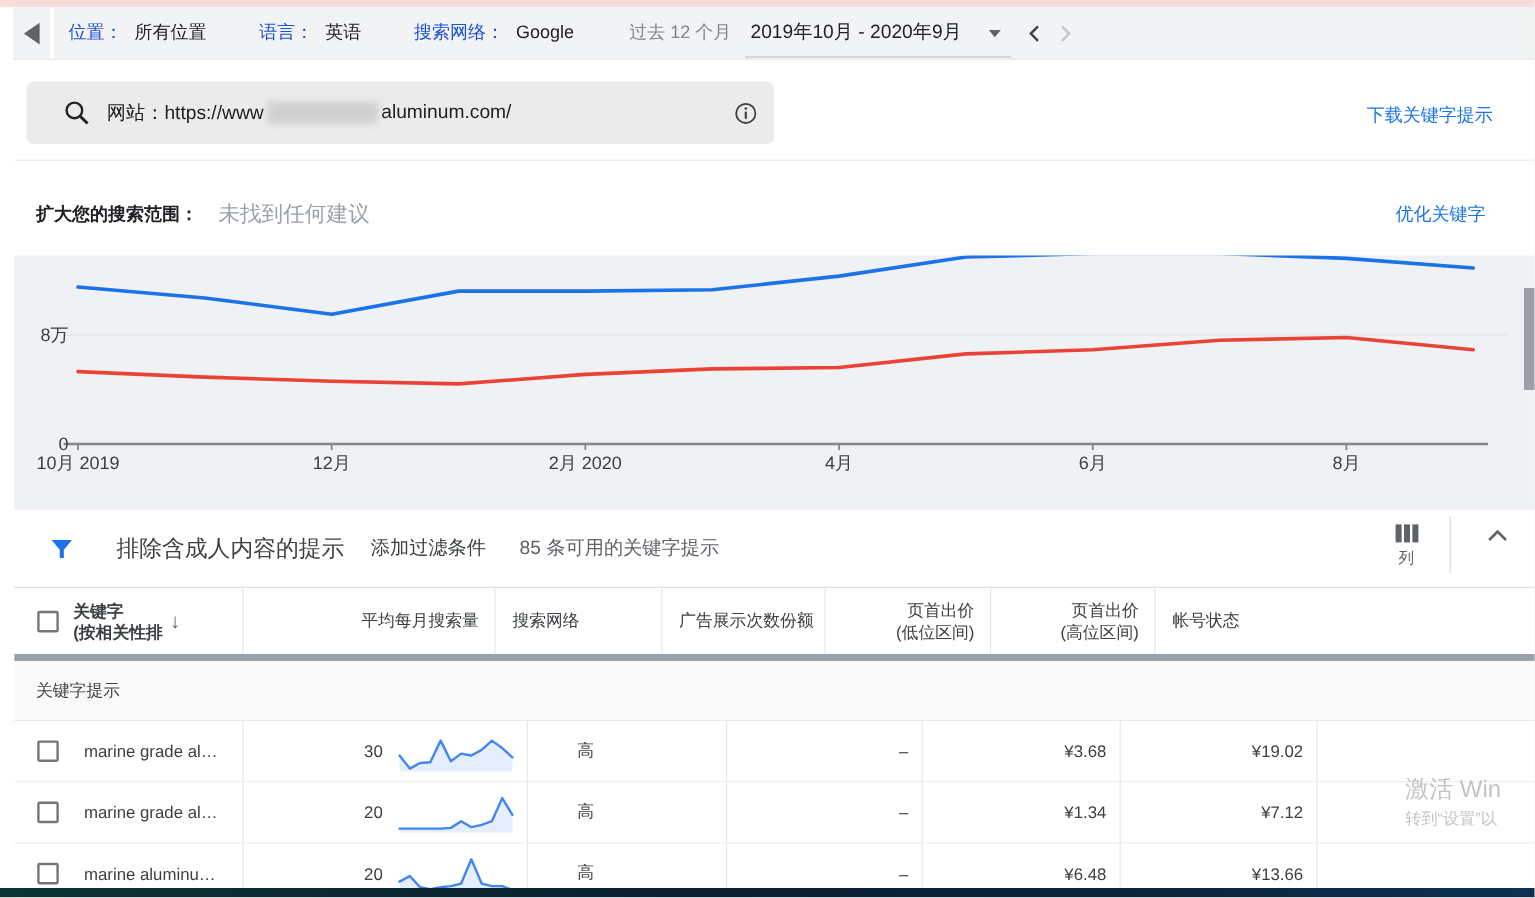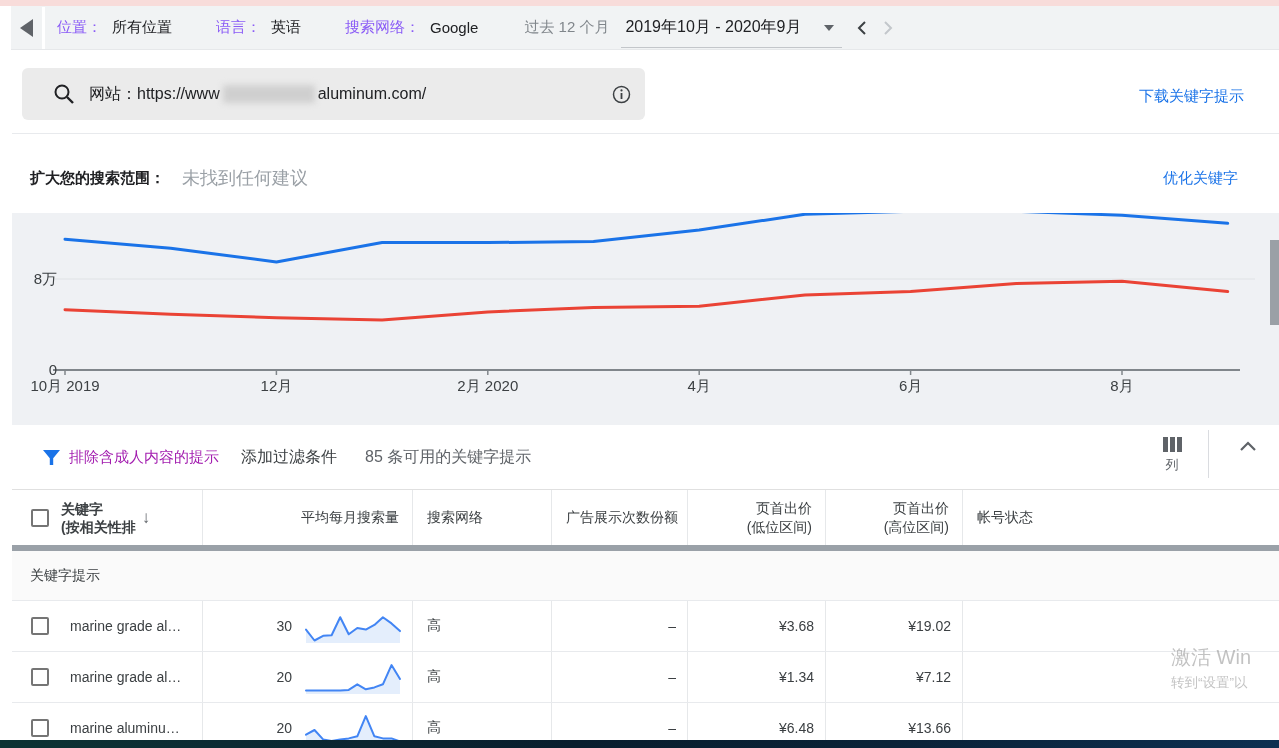--- a/index.html
+++ b/index.html
@@ -7,21 +7,21 @@
   .screen { position:relative; width:1279px; height:748px; background:#fff; overflow:hidden; margin:0 auto; }
 
   
   .pink-strip { position:absolute; top:0; left:0; width:100%; height:6px; background:#f8dcda; }
 
   
   .topbar { position:absolute; top:6px; left:11px; right:0; height:44px; background:#f1f3f4; display:flex; align-items:center; font-size:15px; border-bottom:1px solid #e6e8ea; }
   .back-btn { width:34px; height:42px; display:flex; align-items:center; justify-content:center; border-right:3px solid #fff; cursor:pointer; flex:0 0 auto; }
   .back-tri { width:0; height:0; border-top:9px solid transparent; border-bottom:9px solid transparent; border-right:13px solid #5f6368; }
   .chip { display:flex; align-items:center; white-space:nowrap; }
-  .chip .lab { color:#8b5cf6; margin-right:10px; }
+  .chip .lab { color:#1d4ed8; margin-right:10px; }
   .chip .val { color:#202124; cursor:pointer; }
   .period { color:#80868b; margin-left:46px; }
   .daterange { display:flex; align-items:baseline; margin-left:12px; border-bottom:1px solid #c3c6ca; padding:10px 8px 9px 4px; cursor:pointer; }
   .daterange .dr-text { color:#202124; font-size:16px; }
   .caret-down { width:0; height:0; border-left:5px solid transparent; border-right:5px solid transparent; border-top:6px solid #5f6368; margin-left:22px; align-self:center; }
   .nav-arrow { margin-left:14px; cursor:pointer; display:flex; align-items:center; }
 
   
   .search-panel { position:absolute; top:50px; left:12px; right:0; height:181px; background:#fff; border-bottom:1px solid #dadce0; }
   .search-box { position:absolute; left:10px; top:18px; width:623px; height:52px; background:#ebebeb; border-radius:6px; display:flex; align-items:center; cursor:pointer; }
@@ -36,21 +36,21 @@
   .broaden-status { margin-left:17px; font-size:18px; color:#9aa0a6; }
   .refine-link { position:absolute; right:41px; color:#1a73e8; font-size:15px; cursor:pointer; }
 
   
   .chart-section { position:absolute; top:213px; left:12px; right:0; height:212px; background:#eff1f4; }
   .chart-section svg { display:block; }
 
   
   .filter-bar { position:absolute; top:425px; left:12px; right:0; height:65px; background:#fff; border-bottom:1px solid #e0e0e0; display:flex; align-items:center; }
   .funnel { margin-left:30px; display:flex; }
-  .f-exclude { margin-left:8px; color:#a21caf; font-size:15px; cursor:pointer; white-space:nowrap; }
+  .f-exclude { margin-left:36px; color:#404040; font-size:19px; cursor:pointer; white-space:nowrap; }
   .f-add { margin-left:22px; color:#3c4043; font-size:16px; cursor:pointer; white-space:nowrap; }
   .f-count { margin-left:28px; color:#5f6368; font-size:16px; white-space:nowrap; }
   .cols-btn { position:absolute; right:86px; top:9px; width:42px; display:flex; flex-direction:column; align-items:center; cursor:pointer; }
   .cols-ic { display:flex; gap:2px; margin-top:3px; }
   .cols-ic i { display:block; width:5px; height:15px; background:#5f6368; }
   .cols-lab { font-size:13px; color:#5f6368; margin-top:4px; }
   .vsep { position:absolute; right:70px; top:5px; height:48px; border-left:1px solid #dadce0; }
   .collapse-btn { position:absolute; right:22px; top:16px; cursor:pointer; display:flex; }
 
   
@@ -61,21 +61,21 @@
   .thead > div, .drow > div { border-right:1px solid #e6e8ea; }
   .thead > div:last-child, .drow > div:last-child { border-right:none; }
   .cb { width:18px; height:18px; border:2px solid #757575; border-radius:2px; margin-left:19px; flex:0 0 auto; cursor:pointer; background:#fff; }
   .kw-head-text { margin-left:12px; font-weight:bold; line-height:18px; white-space:nowrap; }
   .sort-arrow { margin-left:6px; color:#5f6368; font-size:17px; }
   .h-right { justify-content:flex-end; padding-right:13px; text-align:right; line-height:19px; }
   .h-left { padding-left:14px; }
   .scroll-band { height:6px; background:#9aa1a8; }
   .section-row { height:50px; background:#fafafa; display:flex; align-items:center; border-bottom:1px solid #e8eaed; }
   .section-label { margin-left:18px; font-size:14px; color:#3c4043; }
-  .drow { height:51px; border-bottom:1px solid #e8eaed; background:#fff; }
+  .drow { height:51px; border-bottom:1px solid #e8eaed; background:#fff;gap:27px; }
   .kw-text { margin-left:21px; white-space:nowrap; }
   .vol-cell { justify-content:flex-end; padding-right:10px; }
   .vol-num { margin-right:12px; }
   .comp-cell { padding-left:14px; }
   .num-cell { justify-content:flex-end; padding-right:11px; }
   .dash { color:#5f6368; }
 
   
   .v-scrollthumb { position:absolute; right:0; top:240px; width:9px; height:85px; background:#9aa0a6; z-index:9; cursor:pointer; }
   .bottom-bar { position:absolute; bottom:0; left:0; width:100%; height:8px; z-index:8;

